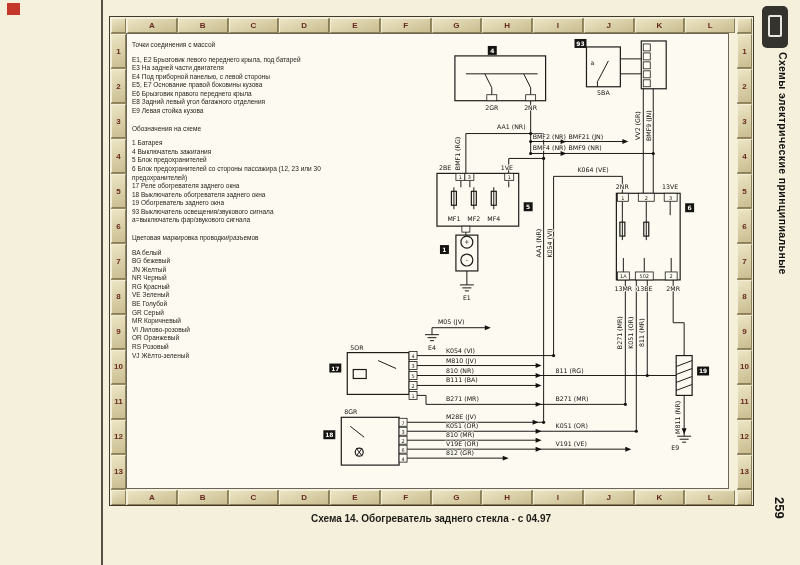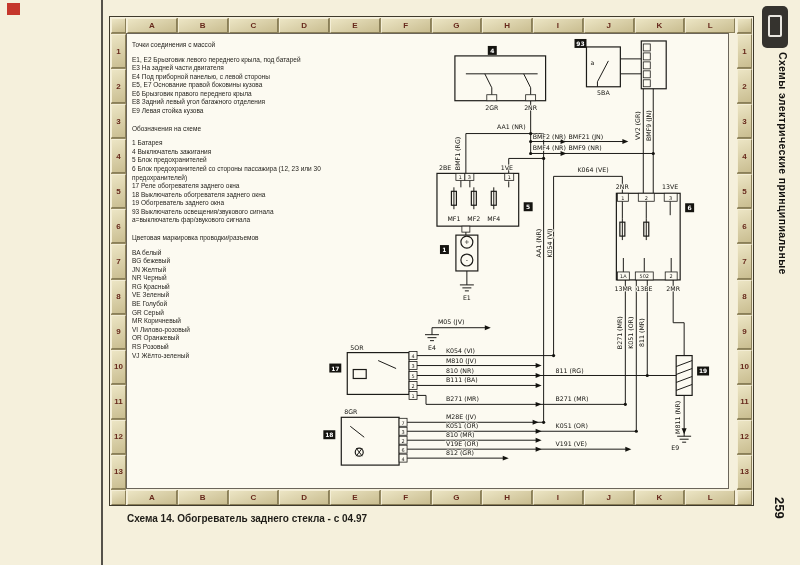--- a/index.html
+++ b/index.html
@@ -17,21 +17,21 @@
          background:linear-gradient(160deg,#ece5c4,#c9bd90);
          border:1px solid;border-color:#f4eed6 #8a7f58 #8a7f58 #f4eed6;box-sizing:border-box;}
   .fcell.corner{flex:0 0 15px;}
   .diagram-inner{position:absolute;left:126px;top:33px;width:603px;height:456px;
                  border:1px solid #6b655a;box-sizing:border-box;background:#fcfaf1;}
   .diagram-inner svg{position:absolute;left:0;top:0;width:100%;height:100%;}
   .legend{position:absolute;left:5px;top:7px;width:202px;color:#26241f;
           font:6.5px "Liberation Sans",sans-serif;line-height:1.32;}
   .lsec{margin-bottom:9px;}
   .ltitle{margin-bottom:6px;}
-  .caption{position:absolute;left:127px;top:513px;width:608px;text-align:left;
+  .caption{position:absolute;left:127px;top:513px;width:608px;text-align:center;
            font:bold 10px "Liberation Sans",sans-serif;color:#1f1d18;}
   .chapter-icon{position:absolute;left:762px;top:6px;width:26px;height:42px;background:#35332e;border-radius:5px;}
   .chapter-icon i{display:block;width:10px;height:18px;border:2px solid #e8e6df;border-radius:2px;margin:9px auto;}
   .sidebar-title{position:absolute;left:777px;top:52px;writing-mode:vertical-rl;
                  font:bold 10.5px "Liberation Sans",sans-serif;letter-spacing:.4px;color:#131210;}
   .page-number{position:absolute;left:772px;top:497px;writing-mode:vertical-rl;
                font:bold 13px "Liberation Sans",sans-serif;color:#131210;}
   
   .wire{stroke:#1c1b18;stroke-width:1;fill:none;}
   .cbox{stroke:#1c1b18;stroke-width:1.2;fill:none;}

